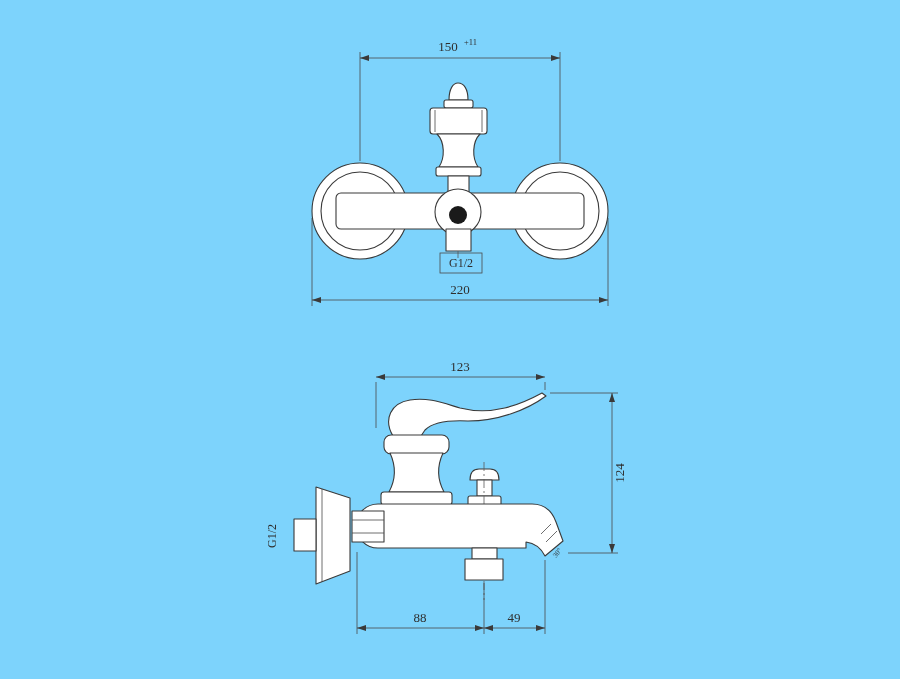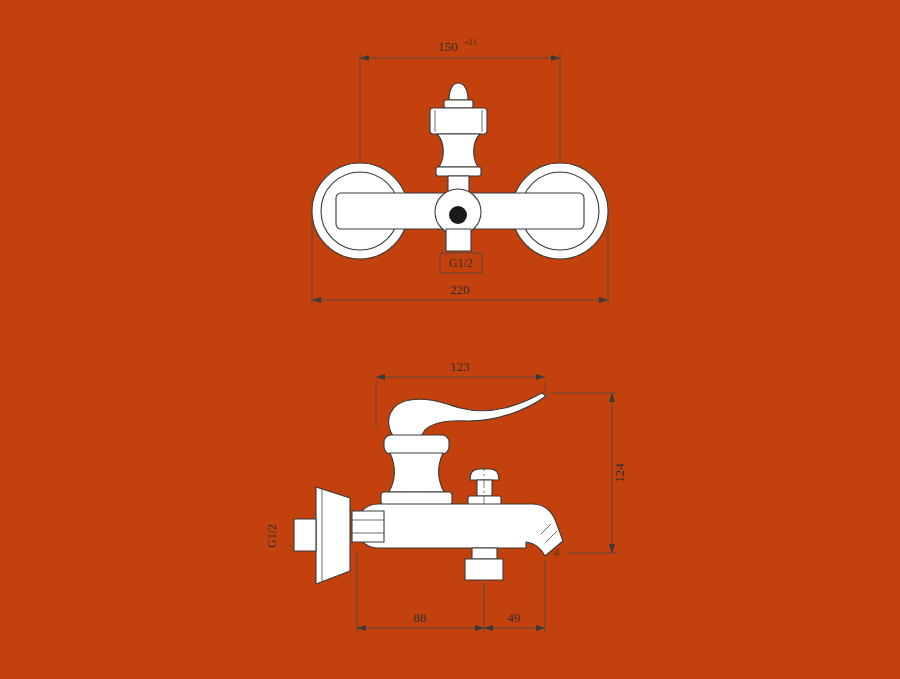--- a/index.html
+++ b/index.html
@@ -1,17 +1,17 @@
 <!DOCTYPE html>
 <html><head>
 <meta charset="utf-8">
 <style>
   html,body{margin:0;padding:0;background:#ffffff;}
   .canvas{
-    width:900px;height:679px;position:relative;background:#c2410c;
+    width:900px;height:679px;position:relative;background:#7dd3fc;
     font-family:"Liberation Serif", serif;
     overflow:hidden;
     text-align:center;
   }
   svg{display:block;}
   .stroke{stroke:#3a3a3a;stroke-width:1.1;fill:none;stroke-linecap:round;stroke-linejoin:round;}
   .fillwhite{fill:#ffffff;}
   .thin{stroke:#4a4a4a;stroke-width:0.8;}
   .dim{stroke:#4a4a4a;stroke-width:0.8;fill:none;}
   .arrow{fill:#3a3a3a;stroke:none;}

